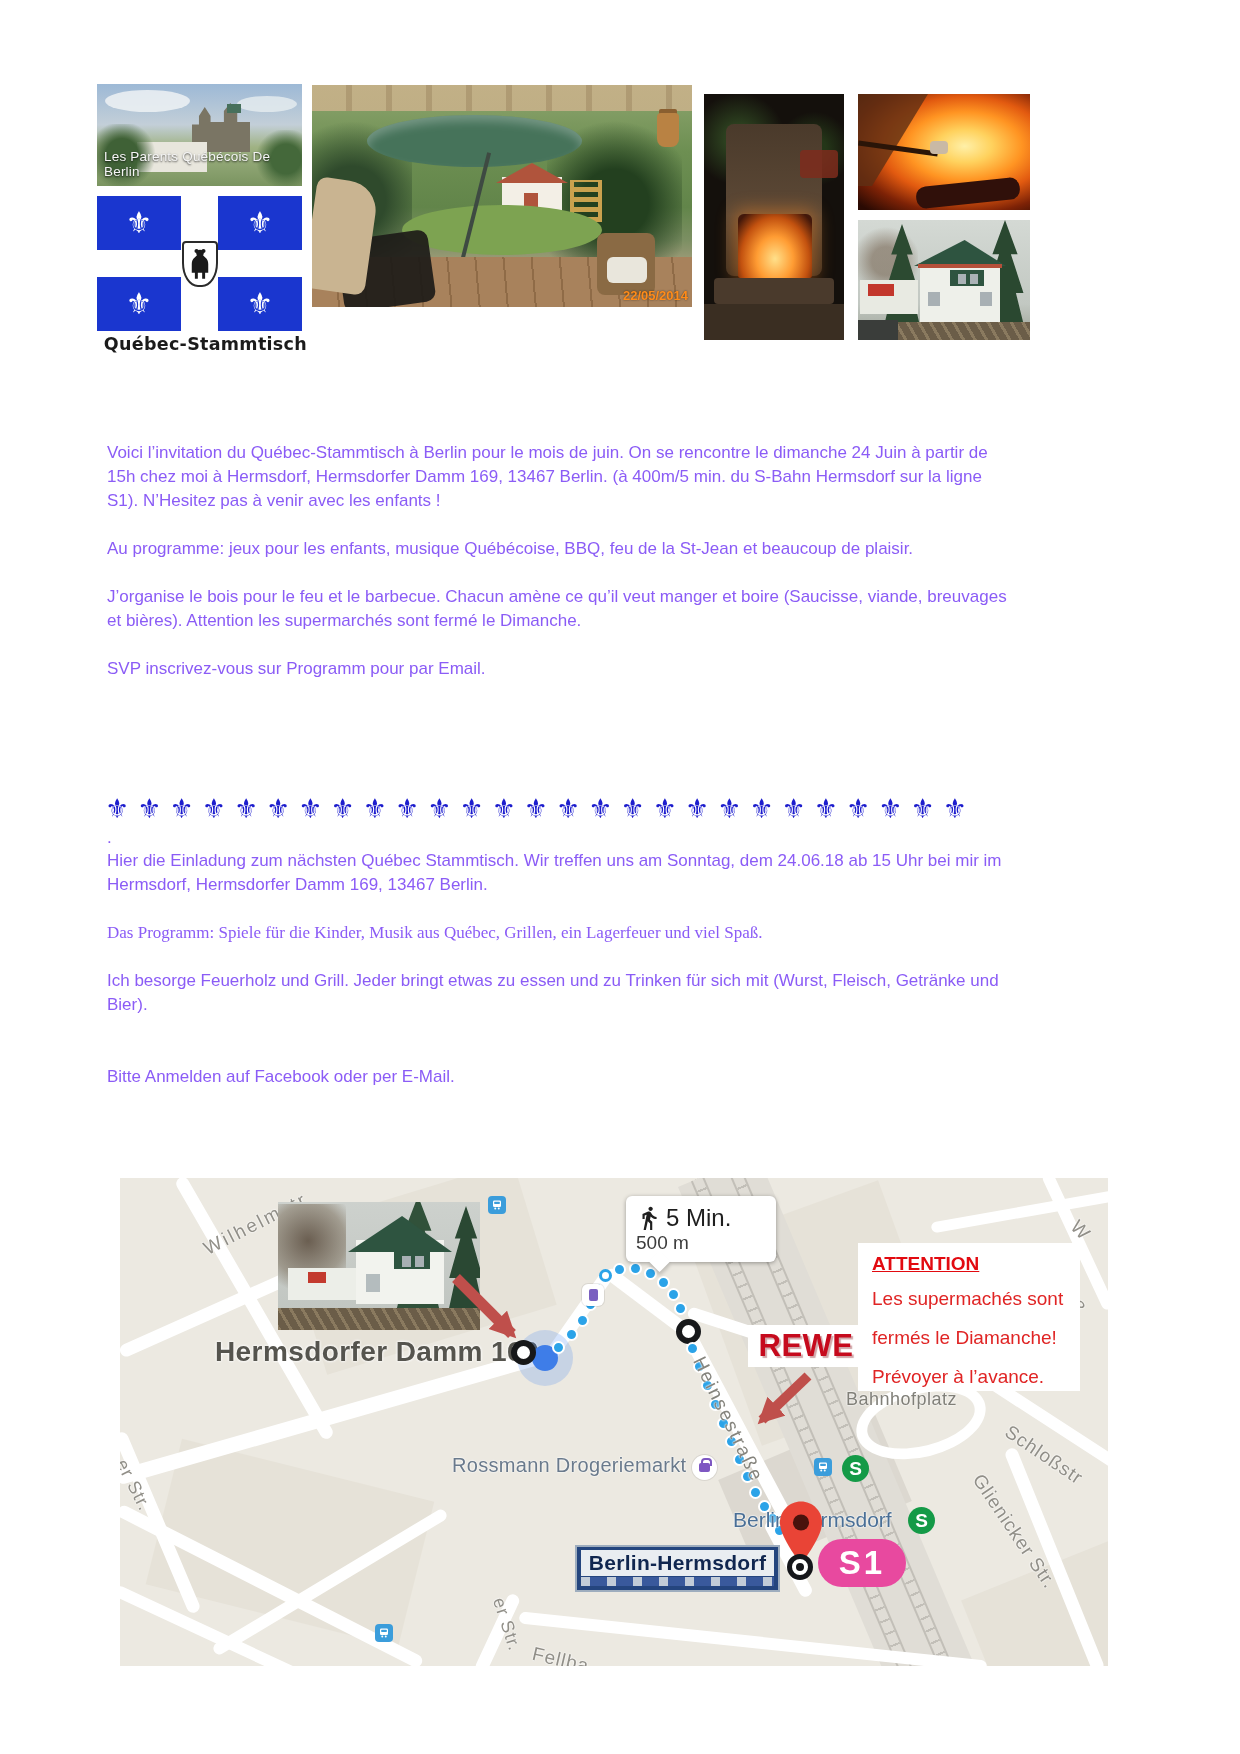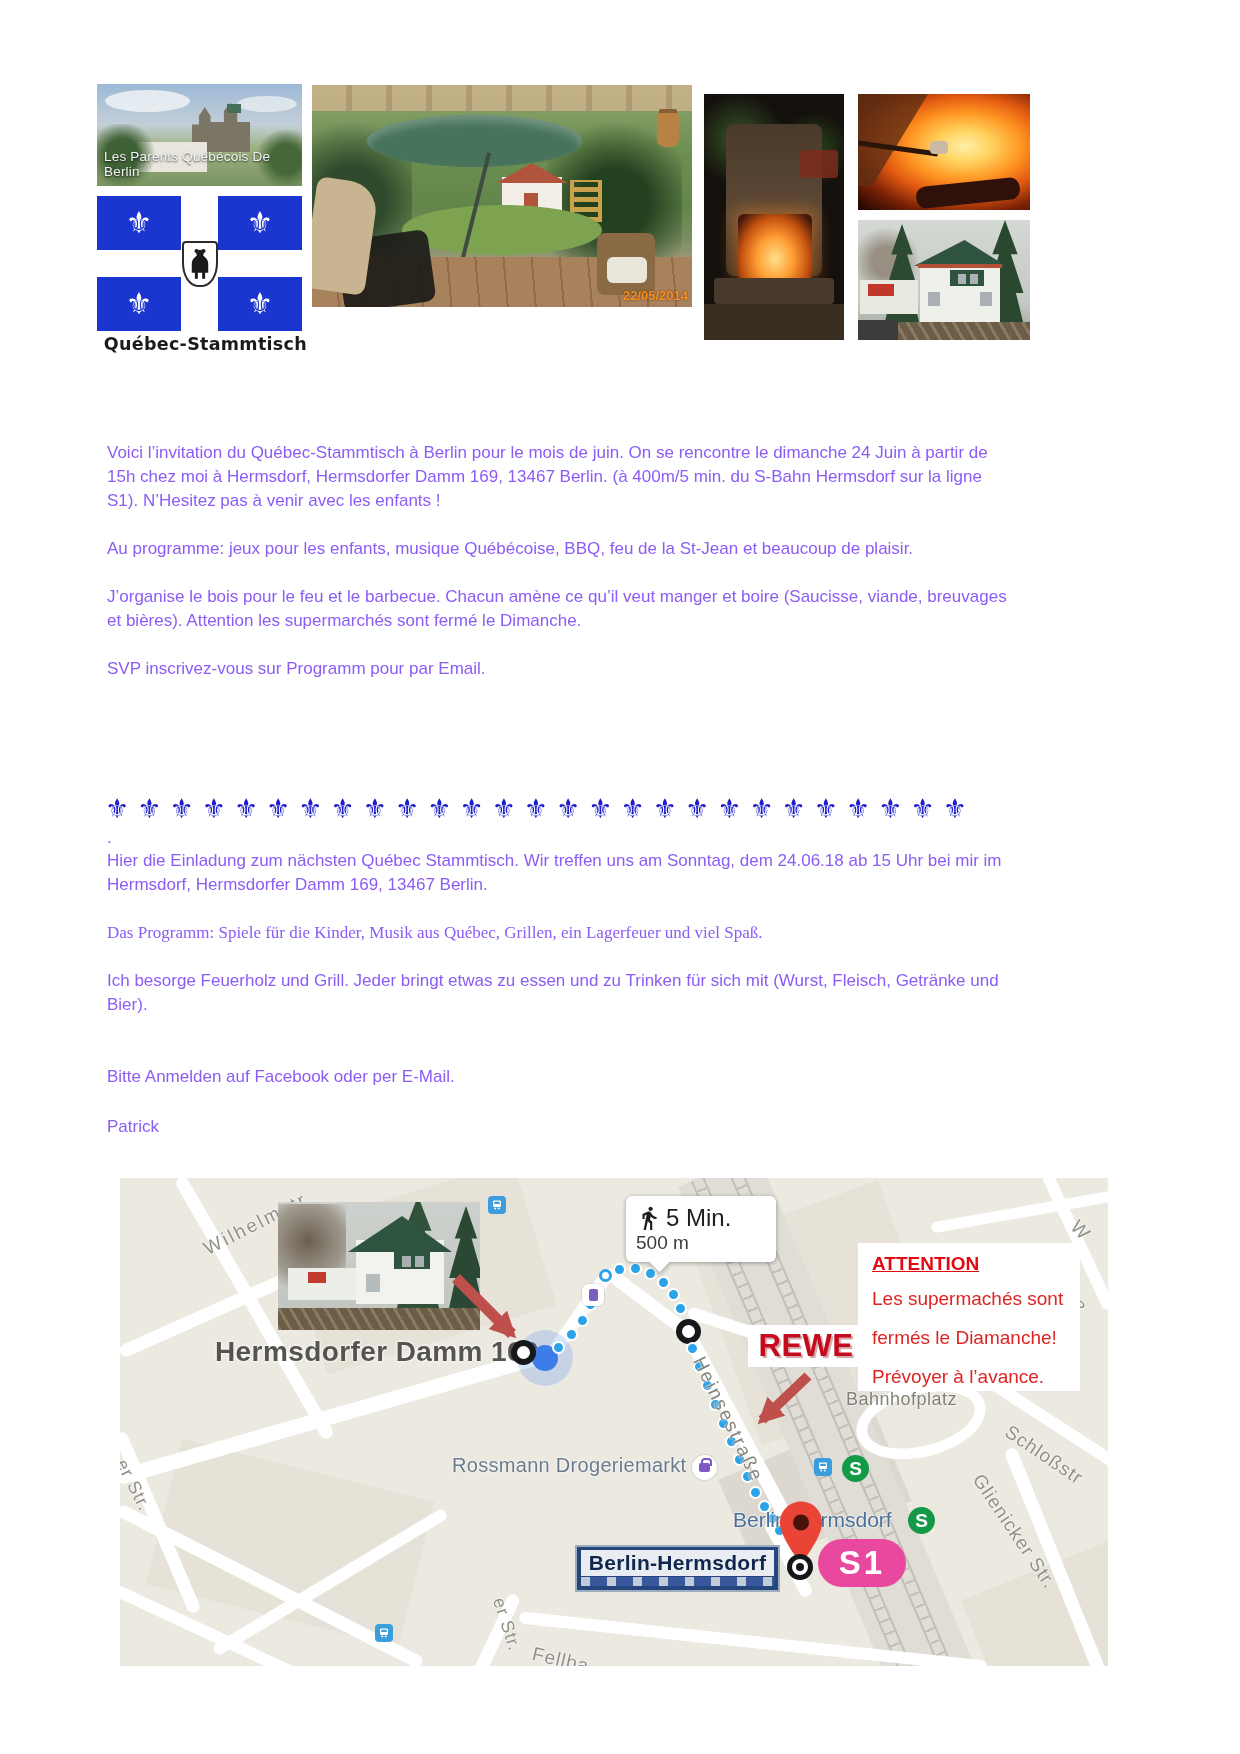--- a/index.html
+++ b/index.html
@@ -216,21 +216,20 @@
       <span>⚜</span>
       <span>⚜</span>
       <span>⚜</span>
     </div>
   <div class="para" style="top:826px;">.</div>
 
   <div class="para" style="top:849px;">Hier die Einladung zum nächsten Québec Stammtisch. Wir treffen uns am Sonntag, dem 24.06.18 ab 15 Uhr bei mir im Hermsdorf, Hermsdorfer Damm 169, 13467 Berlin.</div>
   <div class="para" style="top:921px;font-family:Liberation Serif, serif;">Das Programm: Spiele für die Kinder, Musik aus Québec, Grillen, ein Lagerfeuer und viel Spaß.</div>
   <div class="para" style="top:969px;">Ich besorge Feuerholz und Grill. Jeder bringt etwas zu essen und zu Trinken für sich mit (Wurst, Fleisch, Getränke und Bier).</div>
   <div class="para" style="top:1065px;">Bitte Anmelden auf Facebook oder per E-Mail.</div>
-  <div class="para" style="top:1115px;">Patrick</div>
 
   <div class="map">
 
     <div class="blk" style="left:180px;top:15px;width:240px;height:150px;transform:rotate(-17deg);"></div>
     <div class="blk" style="left:600px;top:30px;width:200px;height:210px;transform:rotate(-20deg);"></div>
     <div class="blk" style="left:40px;top:290px;width:260px;height:150px;transform:rotate(14deg);"></div>
     <div class="blk" style="left:860px;top:380px;width:200px;height:140px;transform:rotate(-22deg);"></div>
     <div class="blk" style="left:610px;top:265px;width:170px;height:95px;transform:rotate(-23deg);background:#dcd8d0;z-index:2;"></div>
 
     <div class="railband">

